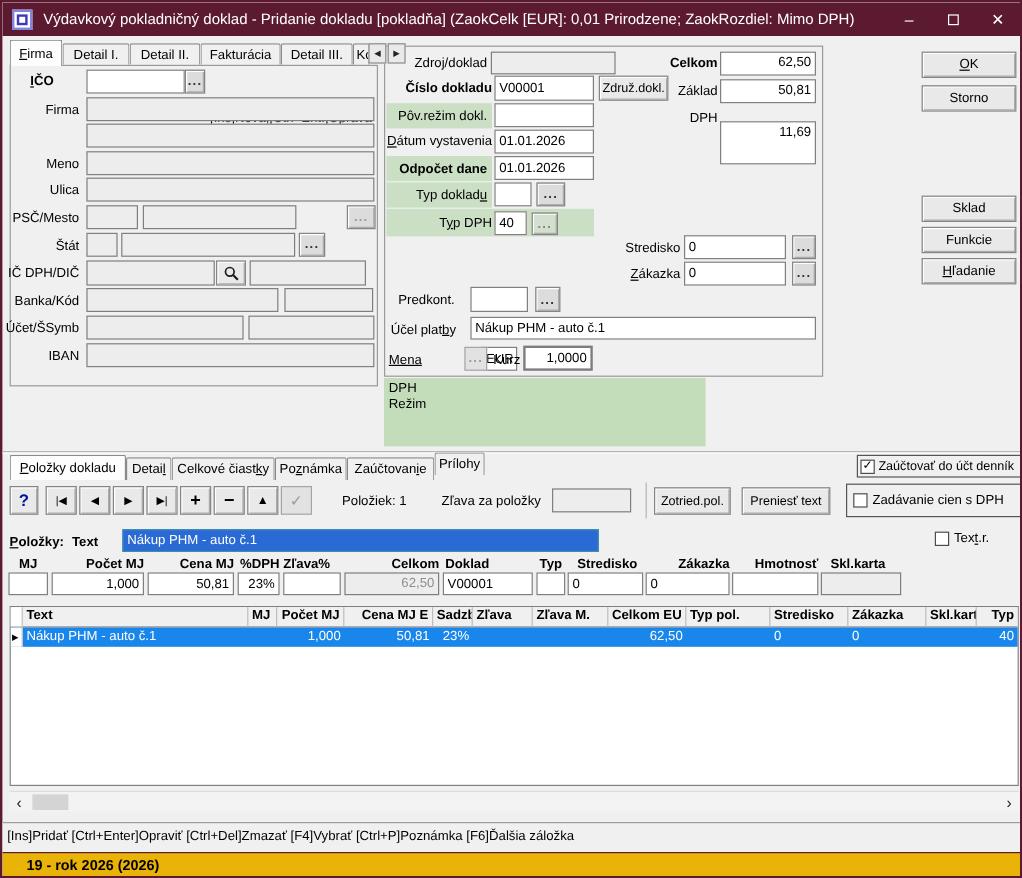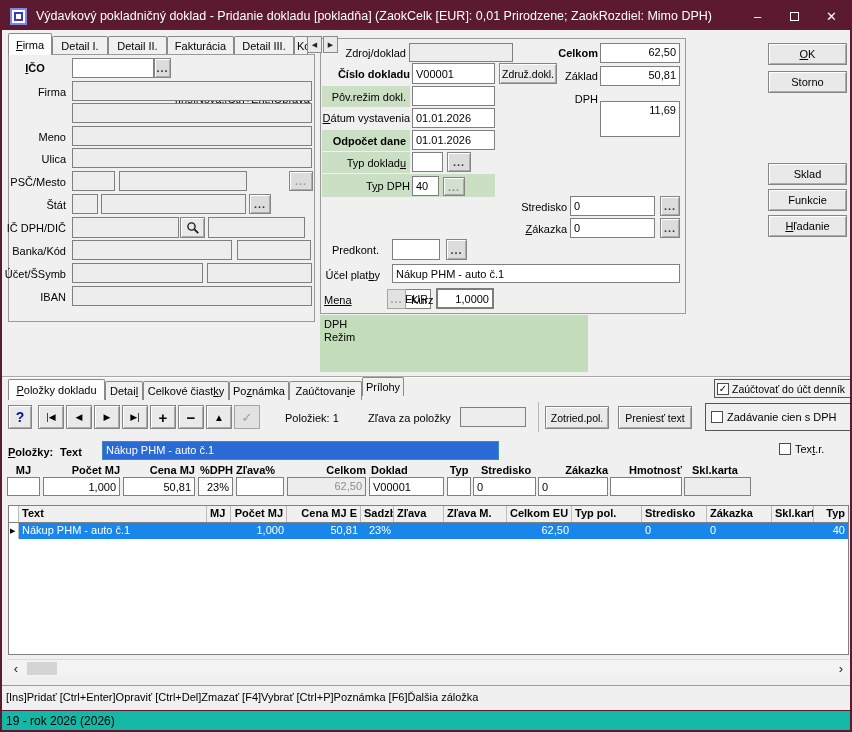--- a/index.html
+++ b/index.html
@@ -60,22 +60,22 @@
     border-right:1px solid #bdbdbd; padding-left:1px; }
   
   .hscroll { position:absolute; left:6px; top:657px; width:841px; height:17px; background:#f3f3f3;
     display:flex; align-items:center; border-top:1px solid #dcdcdc; }
   .sb-arrow { width:16px; text-align:center; color:#222; font-size:13px; line-height:1; }
   .sb-thumb { width:30px; height:13px; background:#d4d4d4; margin-left:3px; }
   
   .sepline { position:absolute; left:0; top:374px; width:100%; height:2px; border-top:1px solid #a8a8a8; border-bottom:1px solid #fdfdfd; }
   .statusline { position:absolute; left:0; top:683px; width:100%; height:25px; border-top:1px solid #9c9c9c;
     padding:5px 4px 0 4px; background:#f0f0f0; white-space:nowrap; overflow:hidden; }
-  .footer { position:absolute; left:0; top:708px; width:100%; height:20px; background:#14b8a6;
-    border-top:1px solid #5c1a30; font-weight:normal; font-size:12px; display:flex; align-items:center; padding-left:4px; }
+  .footer { position:absolute; left:0; top:708px; width:100%; height:20px; background:#eab308;
+    border-top:1px solid #5c1a30; font-weight:bold; font-size:12px; display:flex; align-items:center; padding-left:20px; }
   u { text-decoration:underline; }
 </style>
 </head>
 <body>
 
 <div id="app">
 
   <div class="titlebar">
     <span class="app-icon"></span>
     <span class="title-text">Výdavkový pokladničný doklad - Pridanie dokladu  [pokladňa]  (ZaokCelk [EUR]: 0,01 Prirodzene; ZaokRozdiel: Mimo DPH)</span>

